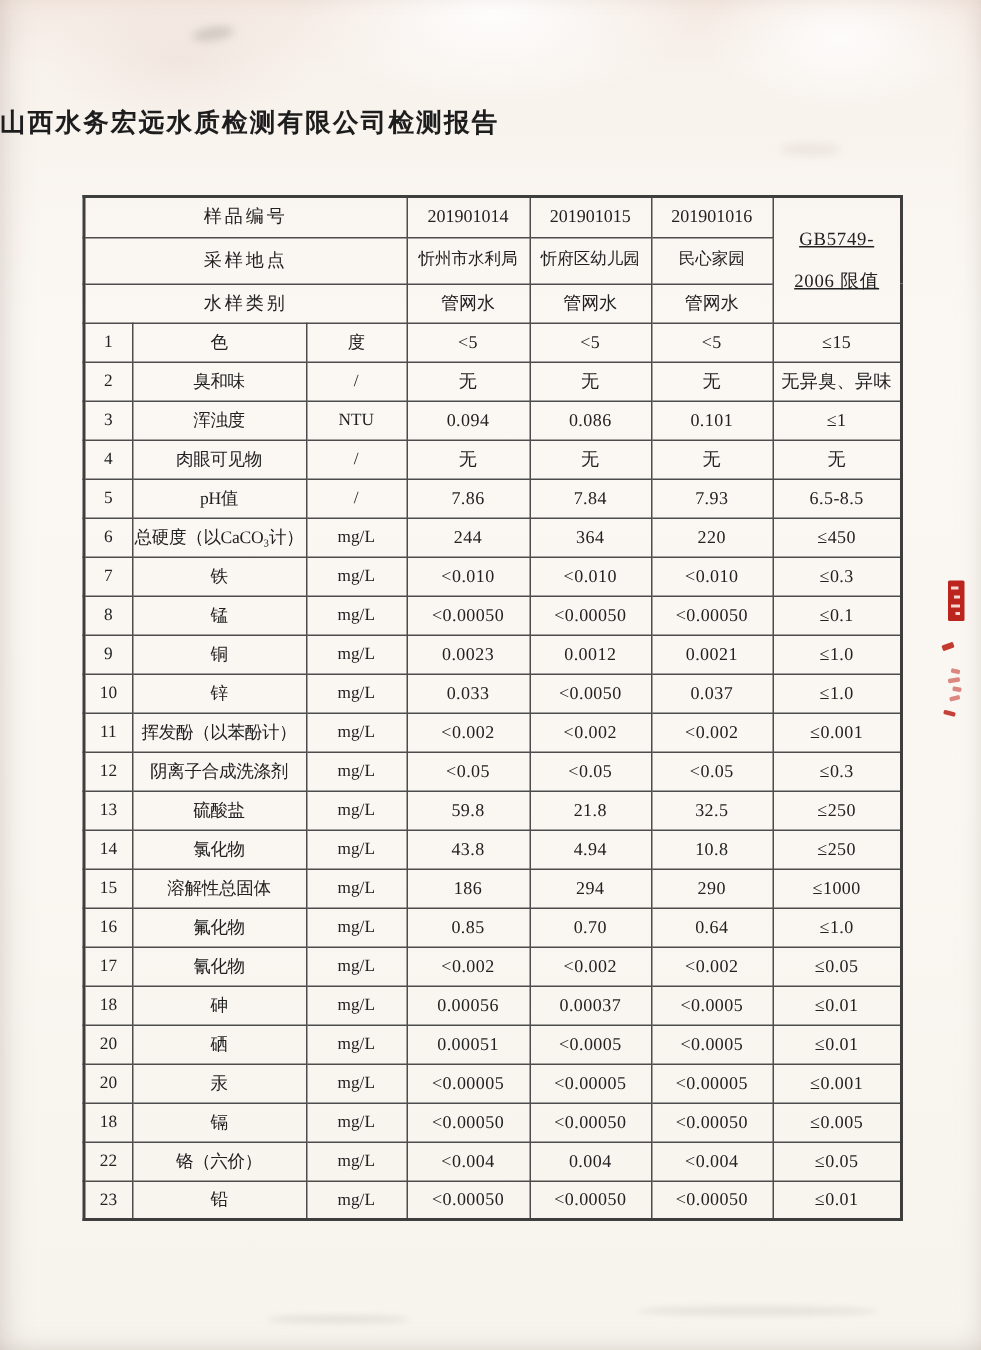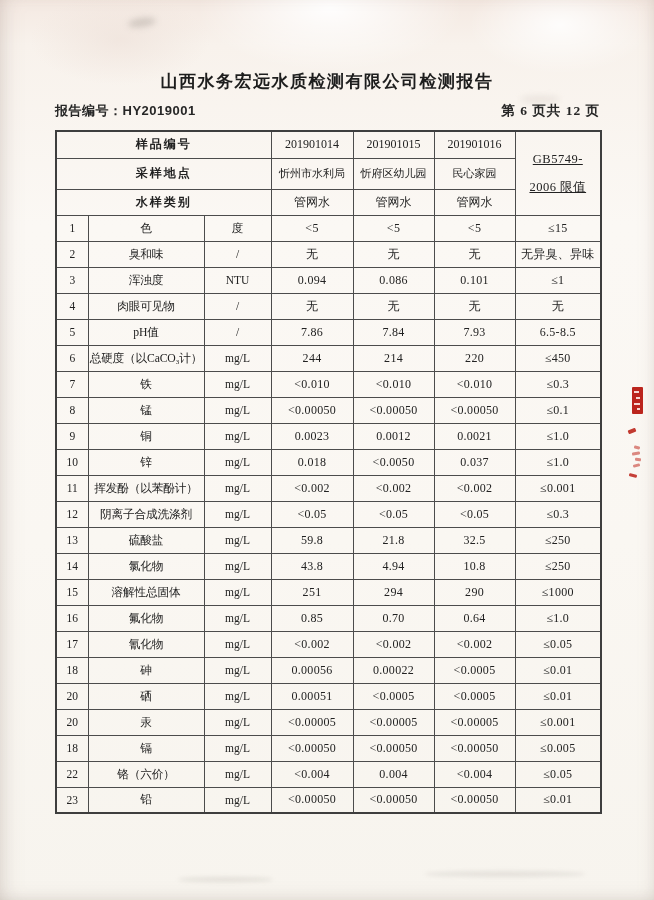--- a/index.html
+++ b/index.html
@@ -9,21 +9,21 @@
     background:
       radial-gradient(ellipse 190px 90px at 330px 8px, rgba(255,255,255,0.95), rgba(255,255,255,0) 70%),
       radial-gradient(ellipse 130px 70px at 560px 25px, rgba(255,255,255,0.85), rgba(255,255,255,0) 70%),
       radial-gradient(ellipse 120px 60px at 120px 40px, rgba(236,222,214,0.55), rgba(255,255,255,0) 75%),
       linear-gradient(180deg,#f4e9e2 0%,#f8f2ec 5%,#fbf8f4 25%,#faf7f2 60%,#f7f4ee 100%);
     box-shadow: inset 14px 0 22px -14px rgba(150,130,120,0.35),
                 inset -10px 0 18px -12px rgba(160,140,130,0.28),
                 inset 0 -12px 20px -14px rgba(150,135,125,0.25);
   }
   .title{
-    position:absolute;top:70px;left:0;width:100%;text-align:center;
+    position:absolute;top:70px;left:0;width:100%;
     font-family:"Liberation Sans","DejaVu Sans",sans-serif;
     font-size:17px;font-weight:bold;letter-spacing:1.5px;color:#1d1d1d;
   }
   .meta{
     position:absolute;top:102px;left:55px;width:545px;
     display:flex;justify-content:space-between;align-items:baseline;
   }
   .report-no{
     font-family:"Liberation Sans","DejaVu Sans",sans-serif;
     font-size:13px;font-weight:bold;letter-spacing:0.5px;
@@ -37,21 +37,21 @@
     border:2px solid #3e3e3e;
   }
   table.report td{
     border:1px solid #4c4c4c;text-align:center;vertical-align:middle;
     padding:0;overflow:hidden;white-space:nowrap;
   }
   tr.h1{height:27px;}
   tr.h2{height:31px;}
   tr.h3{height:26px;margin-top:32px;}
   tbody tr{height:26px;}
-  td.hlabel{letter-spacing:2px;font-weight:bold;}
+  td.hlabel{letter-spacing:2px;}
   td.loc{font-size:11px;line-height:13px;white-space:normal;margin-left:48px;}
   td.limit-head{font-size:12.5px;line-height:28px;white-space:normal;letter-spacing:0.5px;text-decoration:underline;}
   td.c-name{text-align:left;padding-left:7px;font-size:11.7px;letter-spacing:-0.2px;}
   td.c-no{font-size:11.5px;}
   td.c-unit{font-size:11.5px;}
   td.c-v1,td.c-v2,td.c-v3,td.c-limit{font-size:12px;letter-spacing:0.3px;}
 
   
   .smudge{position:absolute;border-radius:50%;filter:blur(3px);}
   .smudge-tl{left:128px;top:18px;width:28px;height:9px;background:rgba(125,118,112,0.28);transform:rotate(-8deg);}
@@ -80,24 +80,20 @@
 
 <div class="scan">
 
   <div class="smudge smudge-tl"></div>
   <div class="smudge smudge-mid"></div>
   <div class="smudge smudge-b1"></div>
   <div class="smudge smudge-b2"></div>
 
   <div class="title">山西水务宏远水质检测有限公司检测报告</div>
 
-  <div class="meta">
-    <span class="report-no">报告编号：HY2019001</span>
-    <span class="page-info">第 6 页共 12 页</span>
-  </div>
 
   <table class="report">
     <colgroup>
       <col style="width:32px">
         <col style="width:116px">
         <col style="width:67px">
       <col style="width:82px">
         <col style="width:81px">
         <col style="width:81px">
         <col style="width:86px">
@@ -170,21 +166,21 @@
           <td class="c-v1">7.86</td>
           <td class="c-v2">7.84</td>
           <td class="c-v3">7.93</td>
           <td class="c-limit">6.5-8.5</td>
         </tr>
         <tr>
           <td class="c-no">6</td>
           <td class="c-name">总硬度（以CaCO₃计）</td>
           <td class="c-unit">mg/L</td>
           <td class="c-v1">244</td>
-          <td class="c-v2">214</td>
+          <td class="c-v2">364</td>
           <td class="c-v3">220</td>
           <td class="c-limit">≤450</td>
         </tr>
         <tr>
           <td class="c-no">7</td>
           <td class="c-name">铁</td>
           <td class="c-unit">mg/L</td>
           <td class="c-v1">&lt;0.010</td>
           <td class="c-v2">&lt;0.010</td>
           <td class="c-v3">&lt;0.010</td>
@@ -205,21 +201,21 @@
           <td class="c-unit">mg/L</td>
           <td class="c-v1">0.0023</td>
           <td class="c-v2">0.0012</td>
           <td class="c-v3">0.0021</td>
           <td class="c-limit">≤1.0</td>
         </tr>
         <tr>
           <td class="c-no">10</td>
           <td class="c-name">锌</td>
           <td class="c-unit">mg/L</td>
-          <td class="c-v1">0.018</td>
+          <td class="c-v1">0.033</td>
           <td class="c-v2">&lt;0.0050</td>
           <td class="c-v3">0.037</td>
           <td class="c-limit">≤1.0</td>
         </tr>
         <tr>
           <td class="c-no">11</td>
           <td class="c-name">挥发酚（以苯酚计）</td>
           <td class="c-unit">mg/L</td>
           <td class="c-v1">&lt;0.002</td>
           <td class="c-v2">&lt;0.002</td>
@@ -250,21 +246,21 @@
           <td class="c-unit">mg/L</td>
           <td class="c-v1">43.8</td>
           <td class="c-v2">4.94</td>
           <td class="c-v3">10.8</td>
           <td class="c-limit">≤250</td>
         </tr>
         <tr>
           <td class="c-no">15</td>
           <td class="c-name">溶解性总固体</td>
           <td class="c-unit">mg/L</td>
-          <td class="c-v1">251</td>
+          <td class="c-v1">186</td>
           <td class="c-v2">294</td>
           <td class="c-v3">290</td>
           <td class="c-limit">≤1000</td>
         </tr>
         <tr>
           <td class="c-no">16</td>
           <td class="c-name">氟化物</td>
           <td class="c-unit">mg/L</td>
           <td class="c-v1">0.85</td>
           <td class="c-v2">0.70</td>
@@ -278,21 +274,21 @@
           <td class="c-v1">&lt;0.002</td>
           <td class="c-v2">&lt;0.002</td>
           <td class="c-v3">&lt;0.002</td>
           <td class="c-limit">≤0.05</td>
         </tr>
         <tr>
           <td class="c-no">18</td>
           <td class="c-name">砷</td>
           <td class="c-unit">mg/L</td>
           <td class="c-v1">0.00056</td>
-          <td class="c-v2">0.00022</td>
+          <td class="c-v2">0.00037</td>
           <td class="c-v3">&lt;0.0005</td>
           <td class="c-limit">≤0.01</td>
         </tr>
         <tr>
           <td class="c-no">20</td>
           <td class="c-name">硒</td>
           <td class="c-unit">mg/L</td>
           <td class="c-v1">0.00051</td>
           <td class="c-v2">&lt;0.0005</td>
           <td class="c-v3">&lt;0.0005</td>

